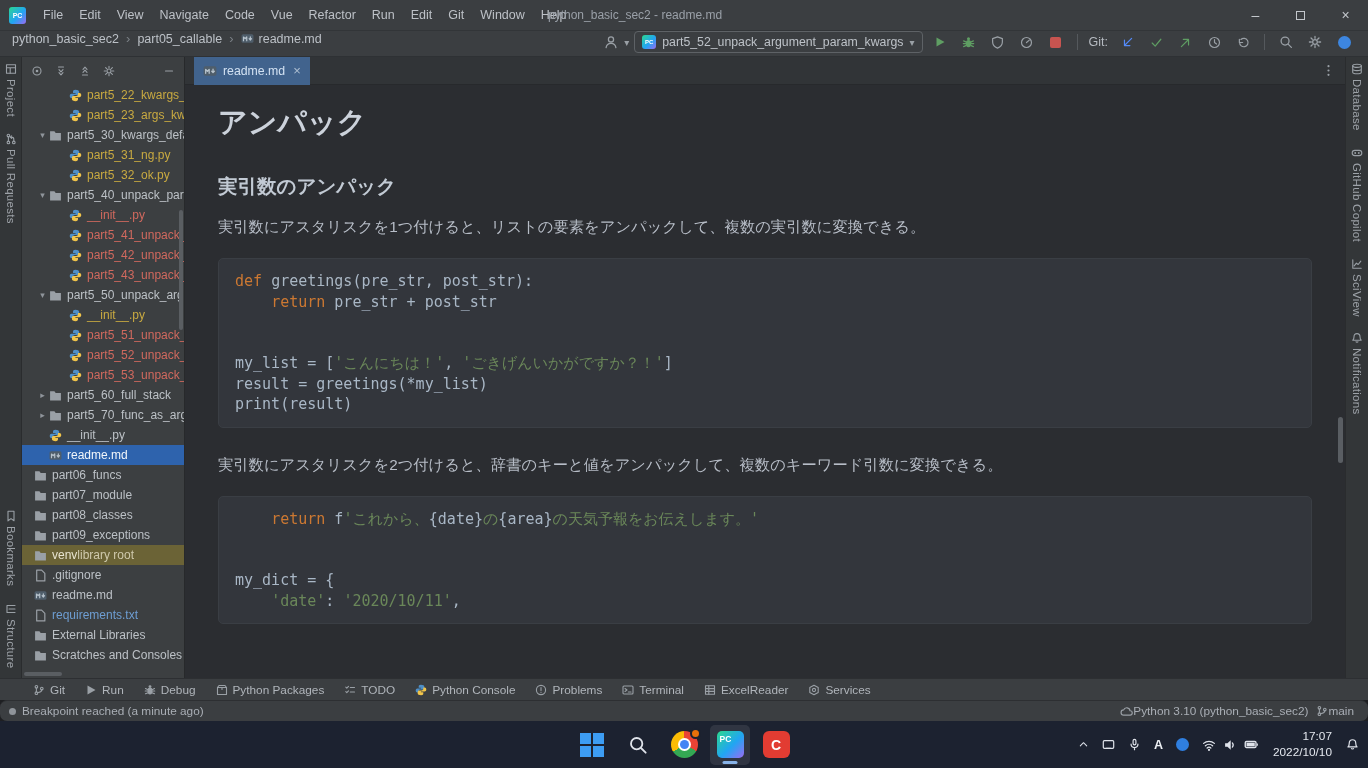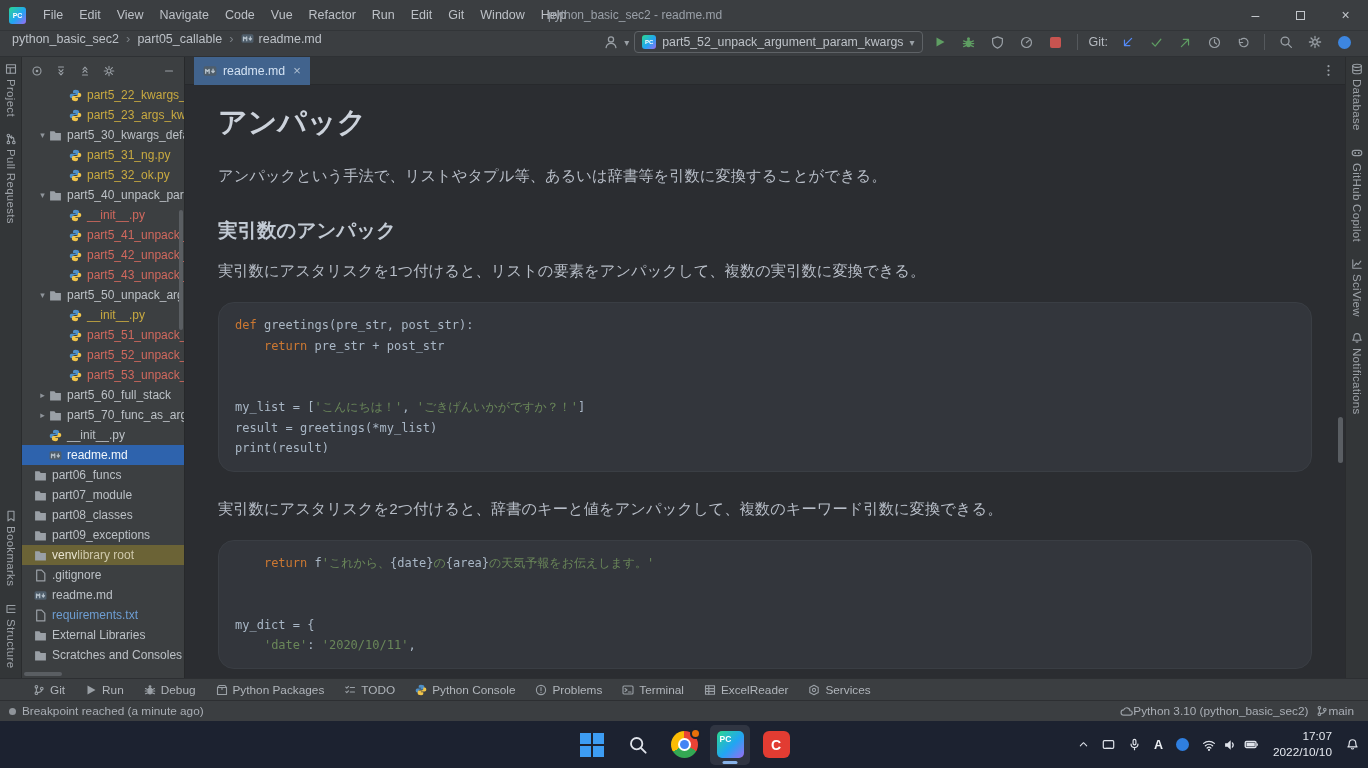--- a/index.html
+++ b/index.html
@@ -74,35 +74,35 @@
 
 .editor-col{flex:1;display:flex;flex-direction:column;min-width:0;position:relative;background:#2b2d31;}
 .tabbar{height:28px;background:#313437;display:flex;align-items:center;flex:0 0 auto;padding-left:9px;border-bottom:1px solid #27292c;}
 .tab{height:28px;display:flex;align-items:center;gap:6px;padding:0 9px;background:#41638d;color:#d2e1f2;font-size:12.3px;}
 .tab-close{color:#aebfd2;font-size:13px;margin-left:2px;}
 .tab-more{margin-left:auto;padding-right:10px;display:flex;}
 .editor-content{flex:1;overflow:hidden;padding:10px 33px 0 33px;}
 .md-h1{font-size:29px;font-weight:700;color:#ccd2db;margin:8px 0 22px;}
 .md-h2{font-size:19.5px;font-weight:700;color:#c2cad4;margin:30px 0 16px;}
 .md-p{font-size:15.3px;color:#b7bdc7;margin:16px 0;line-height:1.45;}
-.codeblock{background:#33363c;border:1px solid #3a3e44;border-radius:16px;padding:12px 16px;margin:20px 0 26px;font-family:"DejaVu Sans Mono","Liberation Mono",monospace;font-size:12px;}
+.codeblock{background:#33363c;border:1px solid #3a3e44;border-radius:5px;padding:12px 16px;margin:20px 0 26px;font-family:"DejaVu Sans Mono","Liberation Mono",monospace;font-size:15px;}
 .cline{line-height:20.5px;white-space:pre;}
 .tk-kw{color:#cc7832;}
 .tk-str{color:#6a8759;}
 .tk-pl{color:#a9b7c6;}
 .tk-fn{color:#aab7c4;}
 .ed-scroll{position:absolute;right:2px;top:360px;width:5px;height:46px;background:#5a5e63;border-radius:3px;}
 
 
 .bbar{height:22px;background:#3b3e41;border-top:1px solid #2d2f32;display:flex;align-items:center;padding-left:24px;gap:2px;flex:0 0 auto;}
 .bb-item{display:flex;align-items:center;gap:5px;font-size:11.8px;color:#b0b5bb;padding:0 9px;height:22px;}
 .bb-ic{display:flex;}
 
 
-.sbar{height:21px;background:#3b3e41;border-top:1px solid #2d2f32;display:flex;align-items:center;padding:0 14px 0 9px;font-size:11.8px;color:#a9aeb5;flex:0 0 auto;gap:6px;}
+.sbar{height:21px;background:#3b3e41;border-top:1px solid #2d2f32;display:flex;align-items:center;padding:0 14px 0 9px;font-size:11.8px;color:#a9aeb5;flex:0 0 auto;gap:6px;border-radius:7px;}
 .sbar-right{margin-left:auto;display:flex;align-items:center;gap:0;}
 .sdot{width:7px;height:7px;border-radius:50%;background:#8f949a;display:block;}
 
 
 .taskbar{height:47px;background:#1c2230;position:relative;flex:0 0 auto;}
 .tb-center{position:absolute;left:50%;top:0;transform:translateX(-50%);height:47px;display:flex;align-items:center;gap:6px;}
 .tb-icon{width:40px;height:40px;border-radius:5px;display:flex;align-items:center;justify-content:center;position:relative;}
 .tb-icon.active{background:rgba(255,255,255,.09);}
 .indicator{position:absolute;bottom:1px;left:50%;transform:translateX(-50%);width:15px;height:3px;border-radius:2px;background:#88b3e8;}
 .win-logo{display:grid;grid-template-columns:11px 11px;grid-template-rows:11px 11px;gap:2px;}
@@ -609,21 +609,20 @@
         <span class="tab-more">
             <svg class="ic" width="13" height="13" viewBox="0 0 12 12">
               <circle class="f" cx="6" cy="2" r="1"></circle>
               <circle class="f" cx="6" cy="6" r="1"></circle>
               <circle class="f" cx="6" cy="10" r="1"></circle>
             </svg>
           </span>
       </div>
       <div class="editor-content" id="editor-content">
           <div class="md-h1">アンパック</div>
-          <div class="md-p">アンパックという手法で、リストやタプル等、あるいは辞書等を引数に変換することができる。</div>
           <div class="md-h2">実引数のアンパック</div>
           <div class="md-p">実引数にアスタリスクを1つ付けると、リストの要素をアンパックして、複数の実引数に変換できる。</div>
           <div class="codeblock">
             <div class="cline"><span class="tk-kw">def </span><span class="tk-fn">greetings</span><span class="tk-pl">(pre_str, post_str):</span></div>
             <div class="cline"><span class="tk-pl">    </span><span class="tk-kw">return</span><span class="tk-pl"> pre_str + post_str</span></div>
             <div class="cline">&nbsp;</div>
             <div class="cline">&nbsp;</div>
             <div class="cline"><span class="tk-pl">my_list = [</span><span class="tk-str">'こんにちは！'</span><span class="tk-pl">, </span><span class="tk-str">'ごきげんいかがですか？！'</span><span class="tk-pl">]</span></div>
             <div class="cline"><span class="tk-pl">result = greetings(*my_list)</span></div>
             <div class="cline"><span class="tk-pl">print(result)</span></div>

